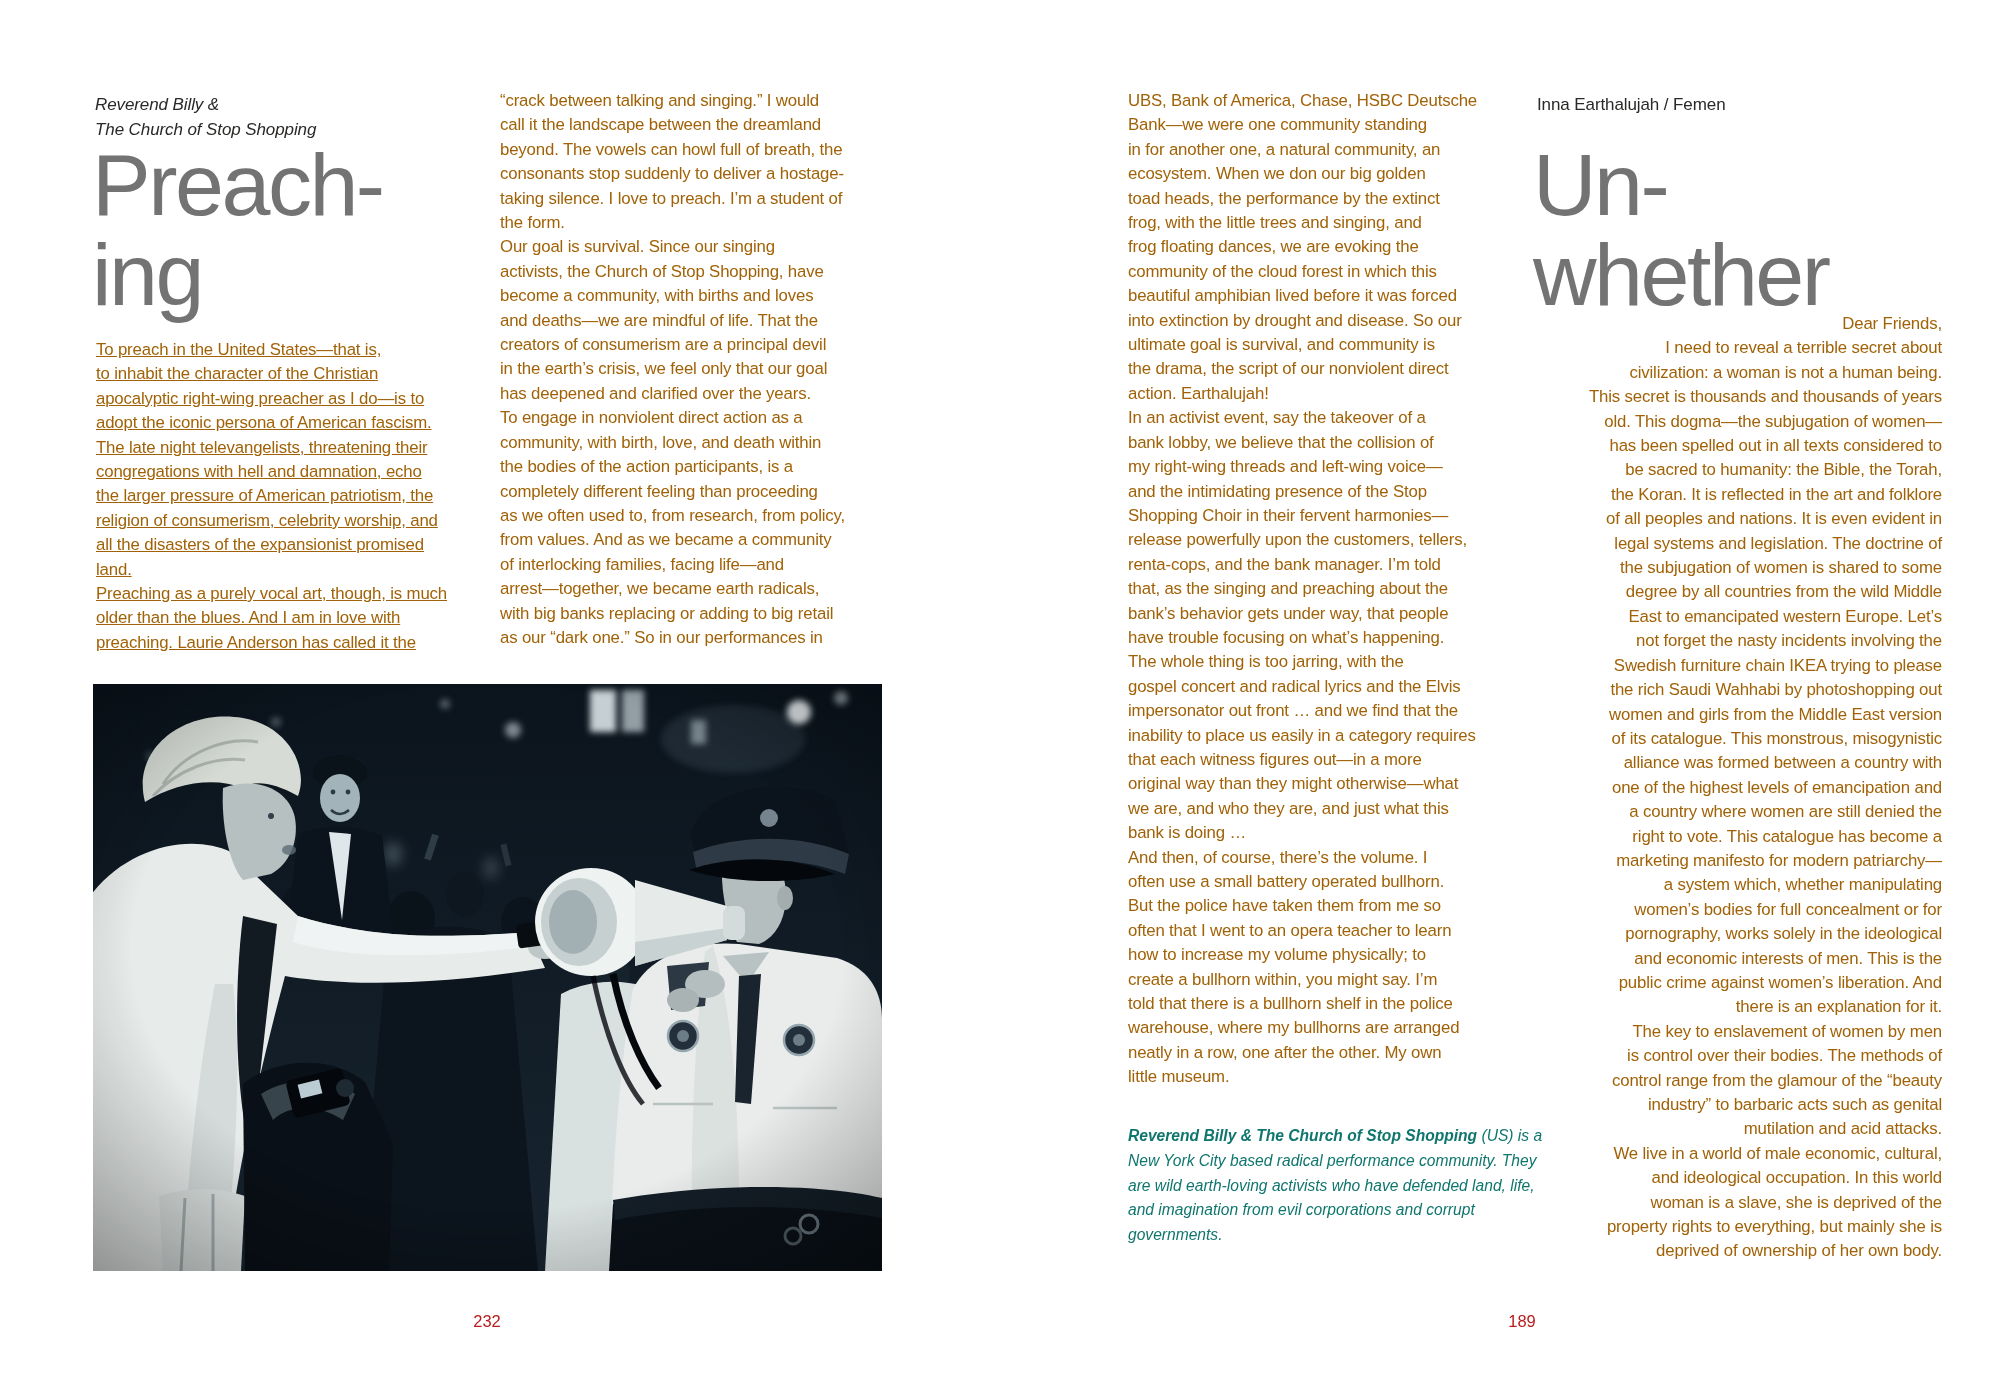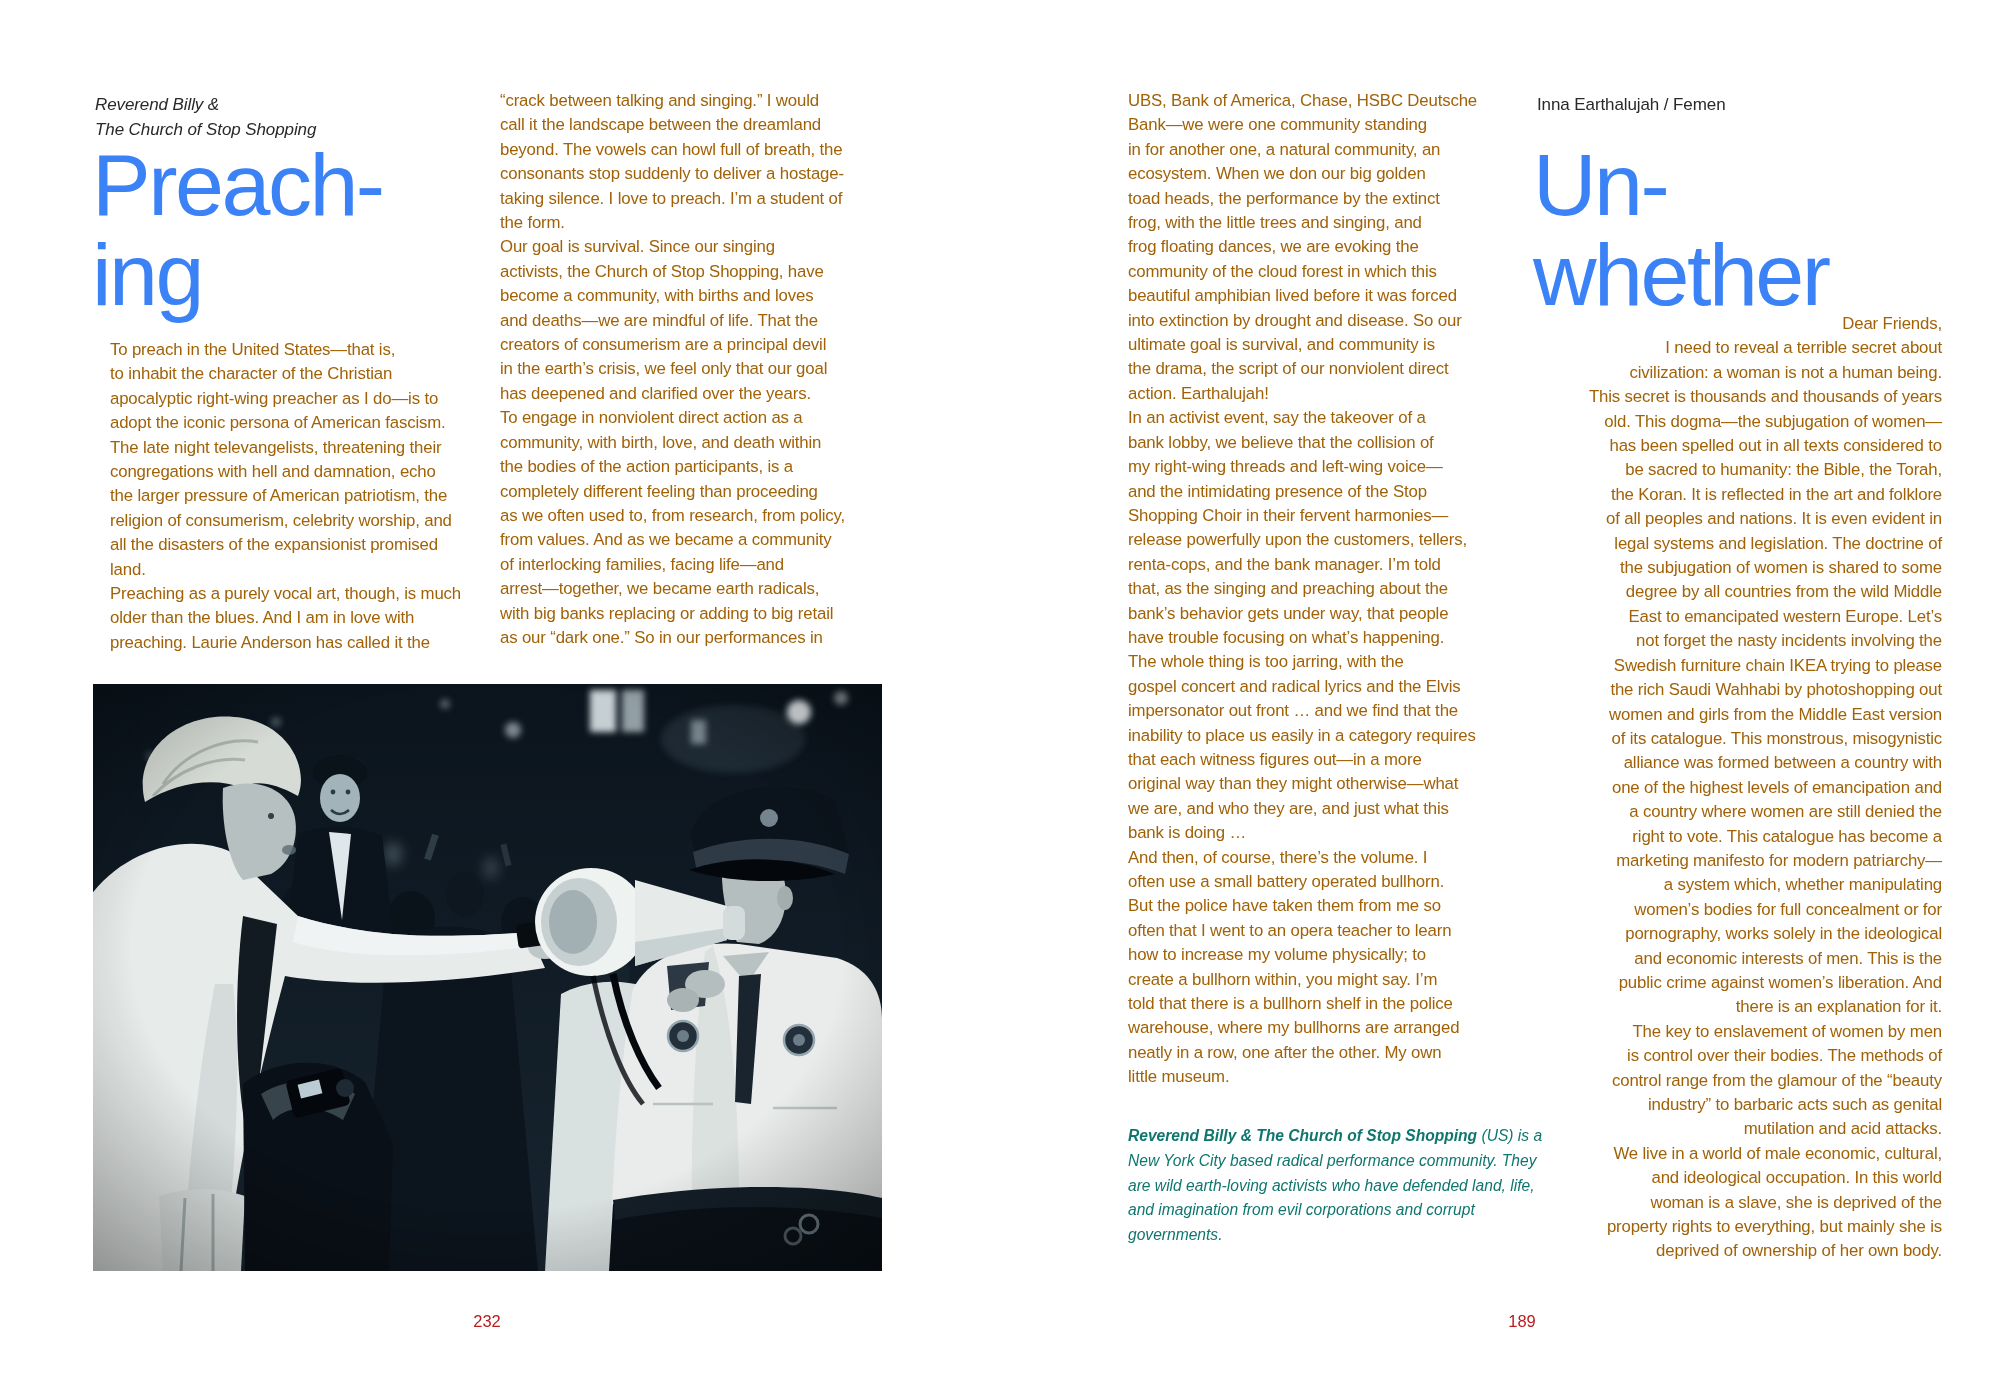--- a/index.html
+++ b/index.html
@@ -19,21 +19,21 @@
     white-space:pre-line;
     letter-spacing:-0.1px;
   }
   .bigtitle{
     position:absolute;
     margin:0;
     font-size:88px;
     font-weight:300;
     line-height:90px;
     letter-spacing:-2.5px;
-    color:#3b82f6;
+    color:#737373;
     white-space:pre-line;
   }
   .body-col{
     position:absolute;
     font-size:16.8px;
     line-height:24.4px;
     letter-spacing:-0.15px;
     color:#a16207;
     white-space:pre-line;
   }
@@ -65,21 +65,21 @@
 <body>
 
 <div class="spread">
 
   <div class="author" style="left:95px;top:93px;width:330px;font-style:italic;">Reverend Billy &amp;
 The Church of Stop Shopping</div>
 
   <h1 class="bigtitle" style="left:92px;top:140px;width:420px;">Preach-
 ing</h1>
 
-  <div class="body-col" style="left:110px;top:338px;width:400px;">To preach in the United States—that is,
+  <div class="body-col" style="left:96px;top:338px;width:400px;text-decoration:underline;">To preach in the United States—that is,
 to inhabit the character of the Christian
 apocalyptic right-wing preacher as I do—is to
 adopt the iconic persona of American fascism.
 The late night televangelists, threatening their
 congregations with hell and damnation, echo
 the larger pressure of American patriotism, the
 religion of consumerism, celebrity worship, and
 all the disasters of the expansionist promised
 land.
 Preaching as a purely vocal art, though, is much

